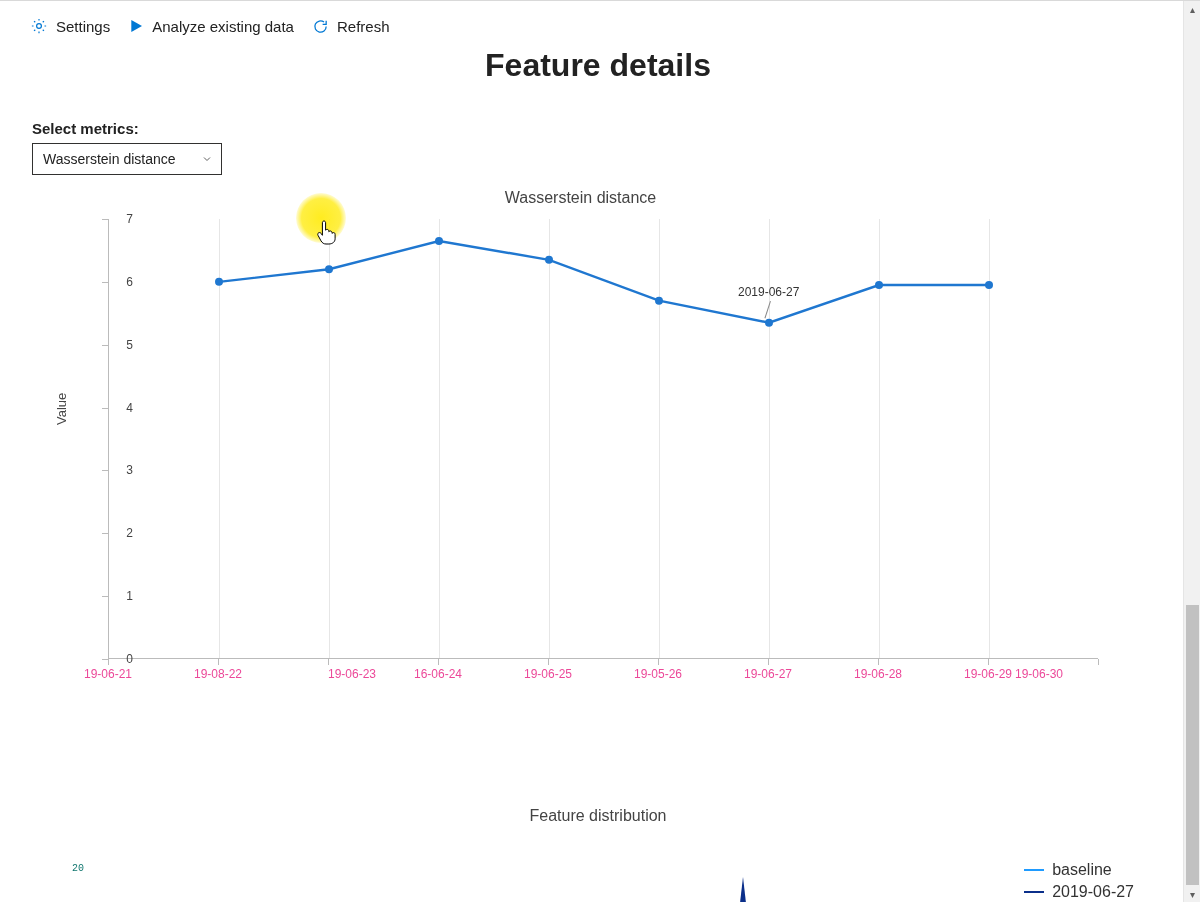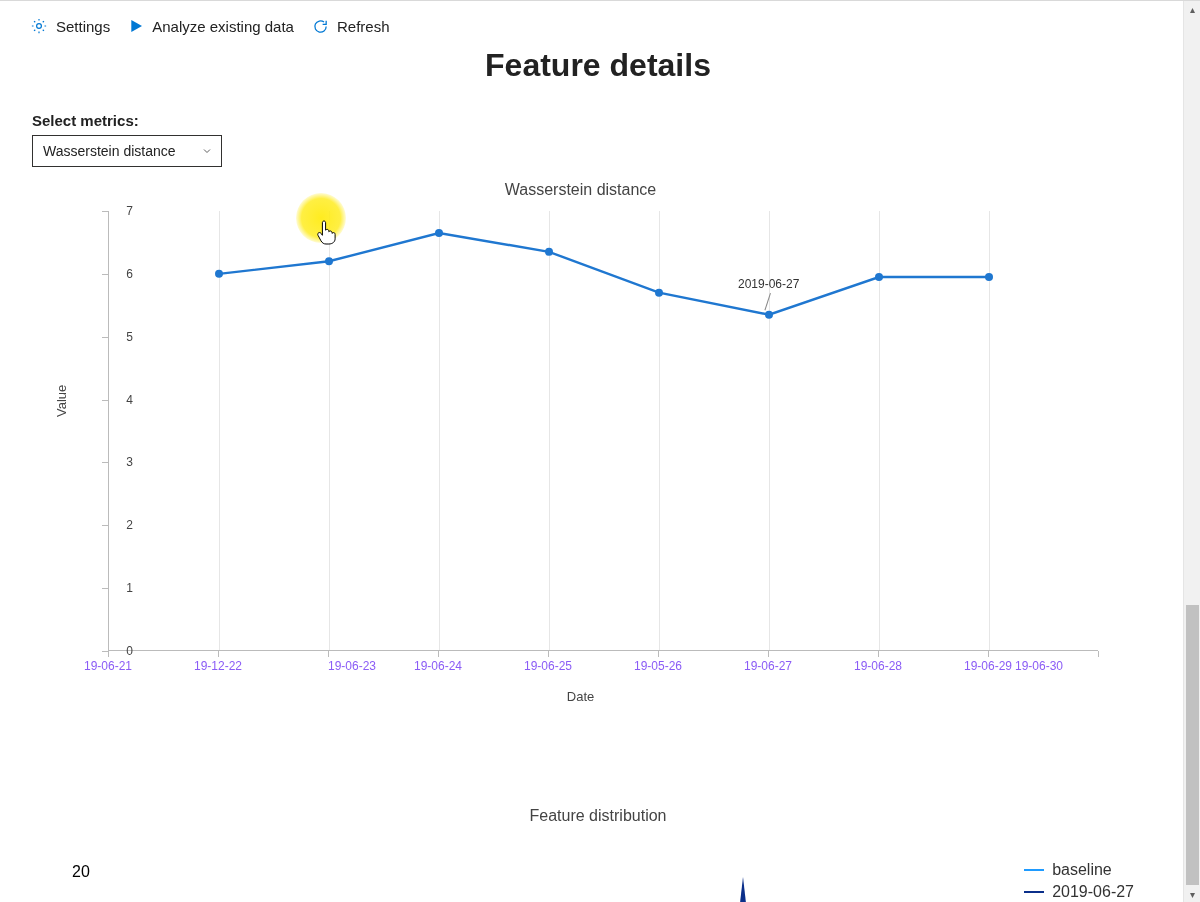--- a/index.html
+++ b/index.html
@@ -37,21 +37,21 @@
     align-items: center;
     gap: 8px;
     cursor: pointer;
   }
   .icon { display: inline-flex; align-items: center; justify-content: center; }
   .section-title {
     text-align: center;
     font-size: 32px;
     font-weight: 700;
     margin-top: 2px;
-    margin-bottom: 28px;
+    margin-bottom: 36px;
   }
   .controls {
     display: flex;
     gap: 14px;
     padding-left: 4px;
     margin-bottom: 14px;
   }
   .control-group { display: flex; flex-direction: column; gap: 6px; }
   .control-label { font-size: 15px; font-weight: 600; }
   .dropdown {
@@ -138,21 +138,21 @@
   .ytick-line {
     position: absolute;
     left: 74px;
     width: 6px;
     border-top: 1px solid #bbb;
   }
   .xtick {
     position: absolute;
     top: 478px;
     font-size: 12px;
-    color: #8b5cf6;
+    color: #ec4899;
     transform: translateX(-50%);
     white-space: nowrap;
   }
   .xtick-line {
     position: absolute;
     top: 470px;
     height: 6px;
     border-left: 1px solid #bbb;
   }
   svg.series { position: absolute; left: 0; top: 0; overflow: visible; }
@@ -175,22 +175,23 @@
   .lower {
     position: absolute;
     left: 28px;
     top: 806px;
     width: 1140px;
   }
   .lower .y20 {
     position: absolute;
     left: 44px;
     top: 56px;
-    font-size: 16px;
-    color: #000000;
+    font-size: 10px;
+    color: #0f766e;
+    font-family: Liberation Mono, monospace;
   }
   .legend {
     position: absolute;
     right: 34px;
     top: 54px;
     font-size: 16px;
     color: #333;
   }
   .legend-row { display: flex; align-items: center; gap: 8px; margin-bottom: 4px; }
   .legend-swatch { width: 20px; height: 0; border-top: 2px solid; }
@@ -267,21 +268,20 @@
               <path d="M6 9l6 6 6-6"></path>
             </svg>
         </span>
       </div>
     </div>
   </div>
 
   <div class="chart-wrap">
     <div class="chart-title">Wasserstein distance</div>
     <div class="yaxis-label">Value</div>
-    <div class="xaxis-label">Date</div>
     <div class="plot-area" id="plot">
         <div class="gridline-v" style="left: 110px;"></div>
         <div class="gridline-v" style="left: 220px;"></div>
         <div class="gridline-v" style="left: 330px;"></div>
         <div class="gridline-v" style="left: 440px;"></div>
         <div class="gridline-v" style="left: 550px;"></div>
         <div class="gridline-v" style="left: 660px;"></div>
         <div class="gridline-v" style="left: 770px;"></div>
         <div class="gridline-v" style="left: 880px;"></div>
         <svg class="series" width="990" height="440">
@@ -308,25 +308,25 @@
       <div class="ytick-line" style="top: 218.571px;"></div>
       <div class="ytick" style="top: 155.714px;">5</div>
       <div class="ytick-line" style="top: 155.714px;"></div>
       <div class="ytick" style="top: 92.8571px;">6</div>
       <div class="ytick-line" style="top: 92.8571px;"></div>
       <div class="ytick" style="top: 30px;">7</div>
       <div class="ytick-line" style="top: 30px;"></div>
       <div class="xtick-line" style="left: 80px;"></div>
       <div class="xtick" style="left: 80px;">19-06-21</div>
       <div class="xtick-line" style="left: 190px;"></div>
-      <div class="xtick" style="left: 190px;">19-12-22</div>
+      <div class="xtick" style="left: 190px;">19-08-22</div>
       <div class="xtick-line" style="left: 300px;"></div>
       <div class="xtick" style="left: 300px; margin-left: 24px;">19-06-23</div>
       <div class="xtick-line" style="left: 410px;"></div>
-      <div class="xtick" style="left: 410px;">19-06-24</div>
+      <div class="xtick" style="left: 410px;">16-06-24</div>
       <div class="xtick-line" style="left: 520px;"></div>
       <div class="xtick" style="left: 520px;">19-06-25</div>
       <div class="xtick-line" style="left: 630px;"></div>
       <div class="xtick" style="left: 630px;">19-05-26</div>
       <div class="xtick-line" style="left: 740px;"></div>
       <div class="xtick" style="left: 740px;">19-06-27</div>
       <div class="xtick-line" style="left: 850px;"></div>
       <div class="xtick" style="left: 850px;">19-06-28</div>
       <div class="xtick-line" style="left: 960px;"></div>
       <div class="xtick" style="left: 960px;">19-06-29</div>

